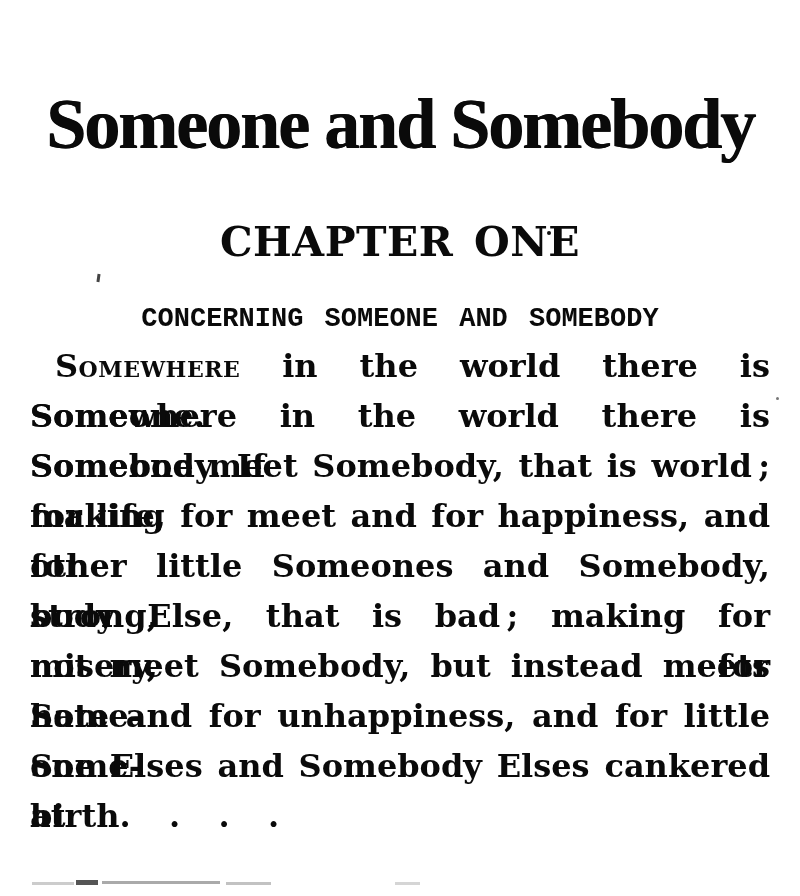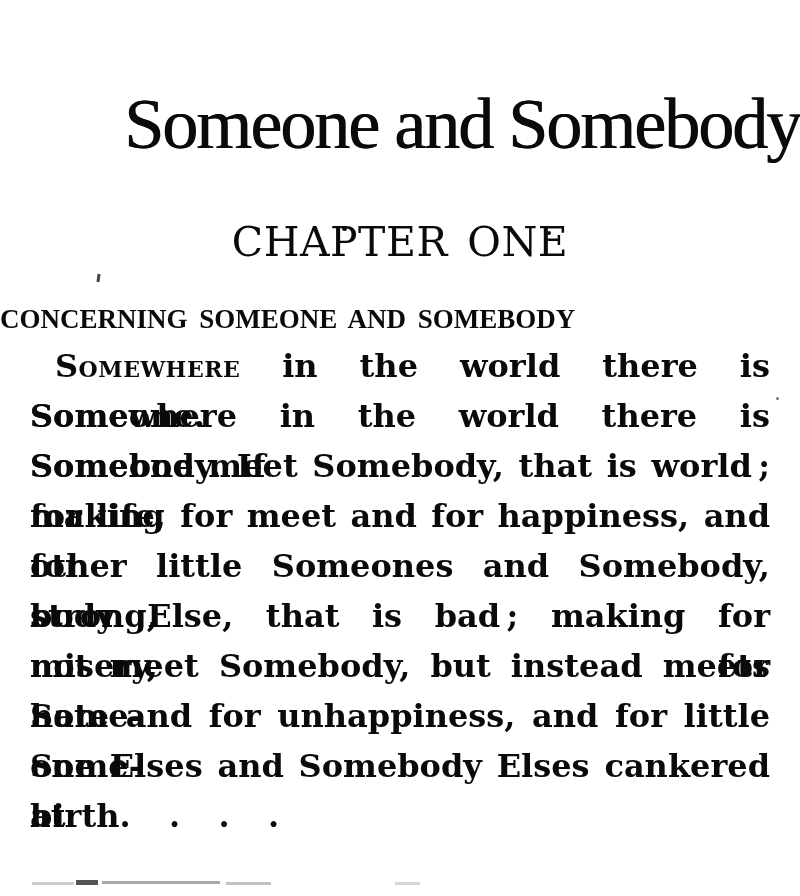--- a/index.html
+++ b/index.html
@@ -7,46 +7,46 @@
     position: relative;
     width: 800px;
     height: 896px;
     background: #ffffff;
     overflow: hidden;
     color: #0a0a0a;
   }
   .book-title {
     position: absolute;
     top: 40px; left: 0; right: 0;
-    text-align: right;
+    text-align: center;
     font-family: "Liberation Serif", serif;
-    font-weight: 400;
+    font-weight: 700;
     font-size: 72px;
     line-height: 72px;
     letter-spacing: -2px;
     text-shadow: 0.7px 0 0 #0a0a0a;
     white-space: nowrap;
   }
   .chapter-heading {
     position: absolute;
     top: 188px; left: 0; right: 0;
     text-align: center;
     font-family: "DejaVu Serif", serif;
-    font-weight: 400;
+    font-weight: 700;
     font-size: 41px;
     line-height: 41px;
     word-spacing: 6px;
     letter-spacing: 0.5px;
     white-space: nowrap;
   }
   .chapter-subheading {
     position: absolute;
     top: 279px; left: 0; right: 0;
-    text-align: left;
-    font-family: Liberation Serif, serif;
+    text-align: center;
+    font-family: Liberation Mono, monospace;
     font-weight: 700;
     font-size: 27px;
     line-height: 27px;
     word-spacing: 5px;
     letter-spacing: 0px;
     white-space: nowrap;
   }
   .paragraph {
     position: absolute;
     top: 341px; left: 30px;

